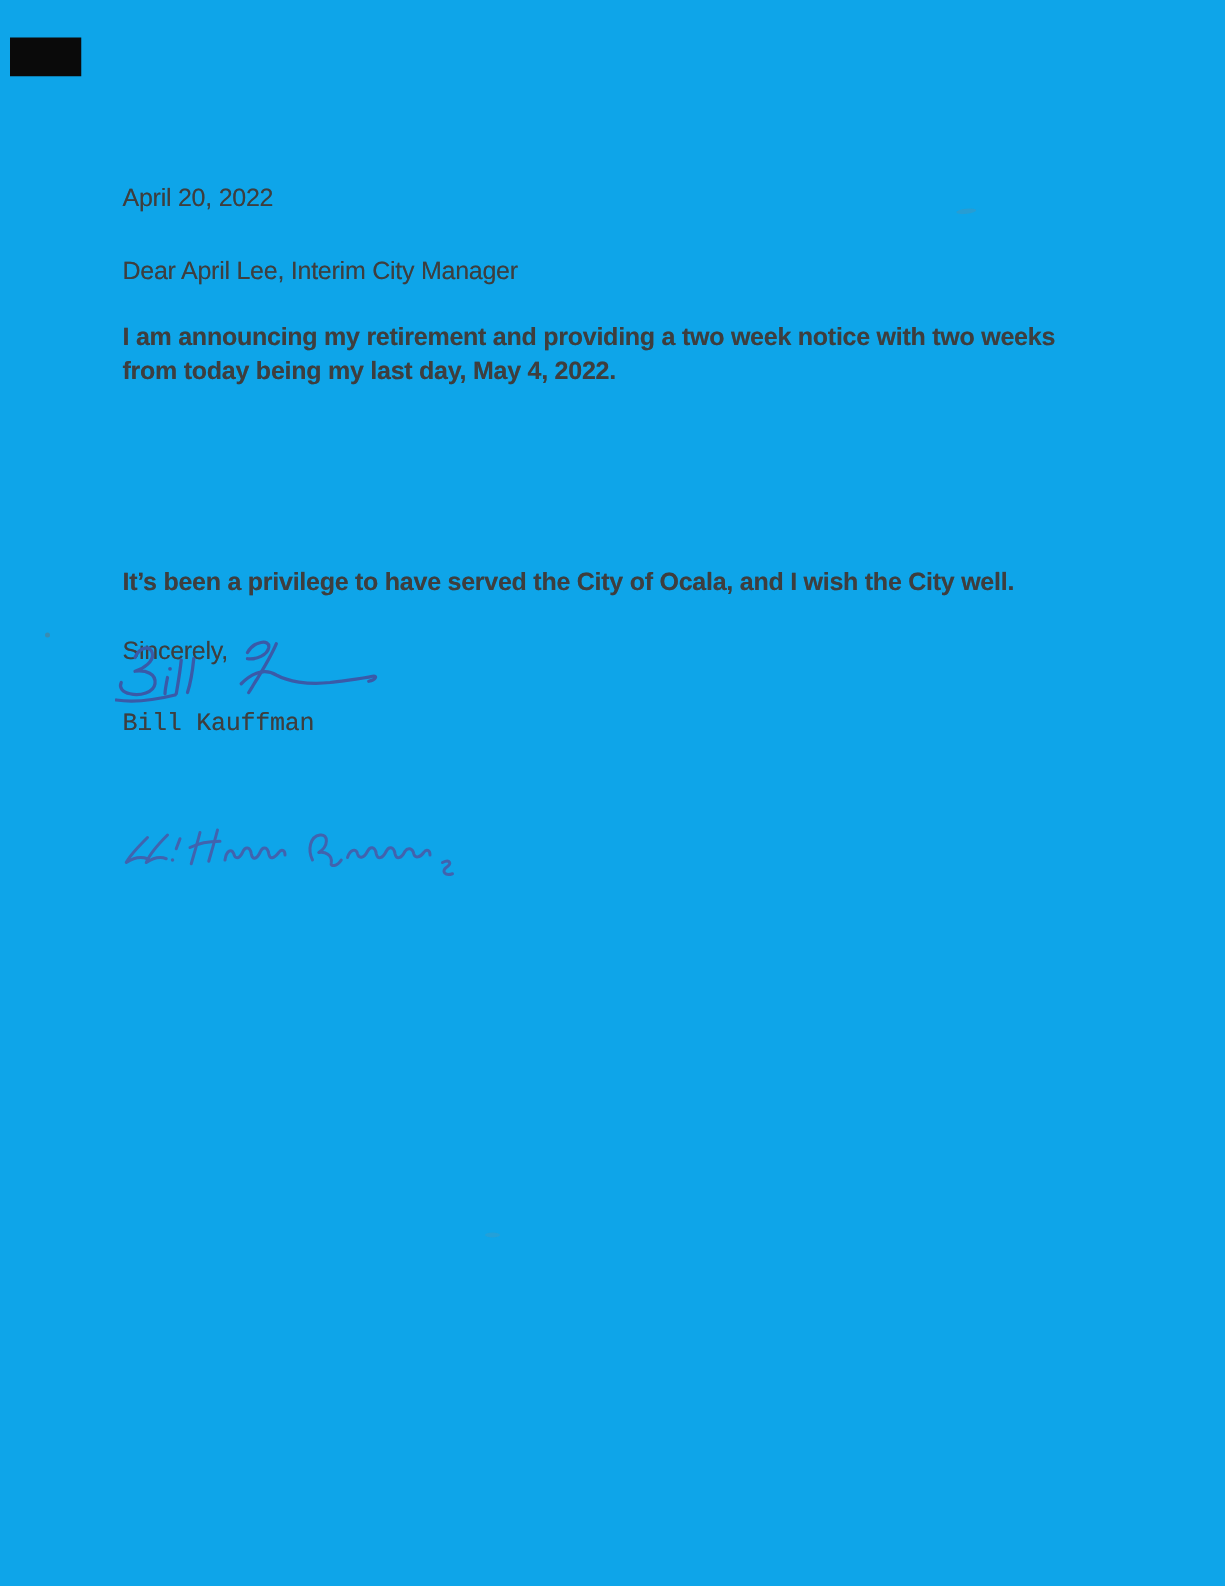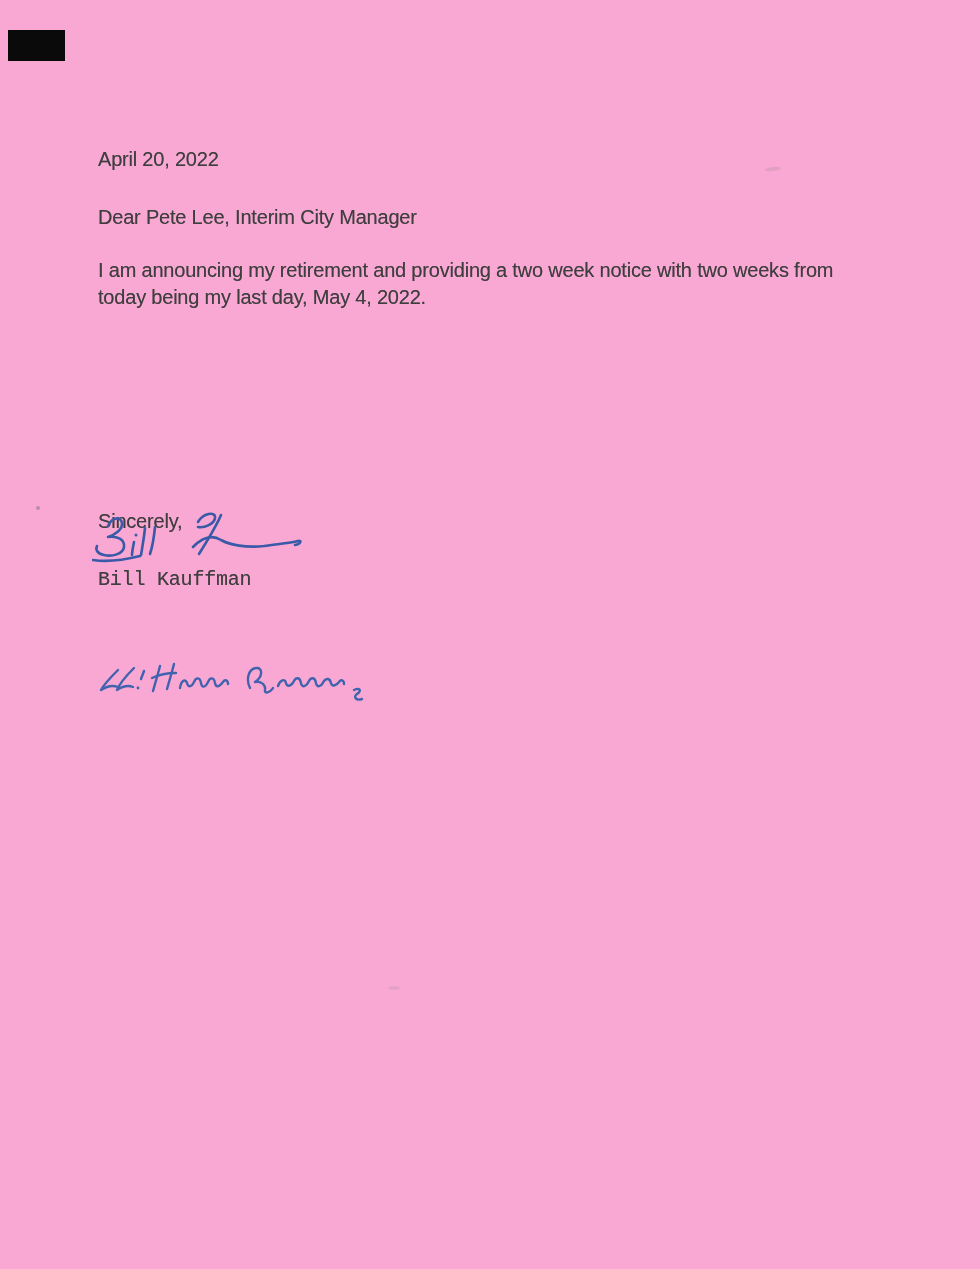--- a/index.html
+++ b/index.html
@@ -10,41 +10,41 @@
     width: 980px;
     height: 1269px;
     background: #ffffff;
     font-family: "Liberation Sans", "DejaVu Sans", sans-serif;
     position: relative;
     overflow: hidden;
   }
   .page {
     position: absolute;
     inset: 0;
-    background: #f9a8d4;
+    background: #0ea5e9;
     padding-left: 12px;
   }
   .redaction {
     position: absolute;
     left: 8px;
     top: 30px;
     width: 57px;
     height: 31px;
     background: #0a0a0a;
   }
   .text {
     position: absolute;
     left: 98px;
     color: #3e3e3e;
     font-size: 20px;
     line-height: 27px;
     letter-spacing: -0.2px;
     text-shadow: 0 0 0.5px rgba(62,62,62,0.55);
   }
-  .para { width: 754px; }
+  .para { width: 754px; font-weight: bold; }
   .nowrap { white-space: nowrap; }
 
   .date-line      { top: 146px; }
   .salutation     { top: 204px; }
   .para-1         { top: 257px; }
   .para-2         { top: 345px; }
   .para-3         { top: 453px; }
   .closing        { top: 508px; }
   .typed-name     { top: 566px; font-family: Liberation Mono, monospace; }
 
@@ -99,25 +99,26 @@
 </style>
 </head>
 <body>
 
 <div class="page">
 
   <div class="redaction"></div>
 
   <div class="text date-line">April 20, 2022</div>
 
-  <div class="text salutation">Dear Pete Lee, Interim City Manager</div>
+  <div class="text salutation">Dear April Lee, Interim City Manager</div>
 
   <div class="text para para-1">I am announcing my retirement and providing a two week notice with two weeks from today being my last day, May 4, 2022.</div>
 
 
+  <div class="text para para-3 nowrap">It’s been a privilege to have served the City of Ocala, and I wish the City well.</div>
 
   <div class="text closing">Sincerely,</div>
 
   <svg class="signature-svg" viewBox="0 0 212 56" aria-label="Bill signature">
 
     <path class="ink" d="M16,16 C20,7 29,6 30,13 C31,19 23,25 16,27 C25,26 33,29 32,37 C31,44 20,47 12,45 C6,44 3,40 5,36"></path>
 
     <path class="ink" d="M1,50 C14,52 32,50 48,46"></path>
 
     <path class="ink" d="M42,32 C41,37 40,42 40,45"></path>

